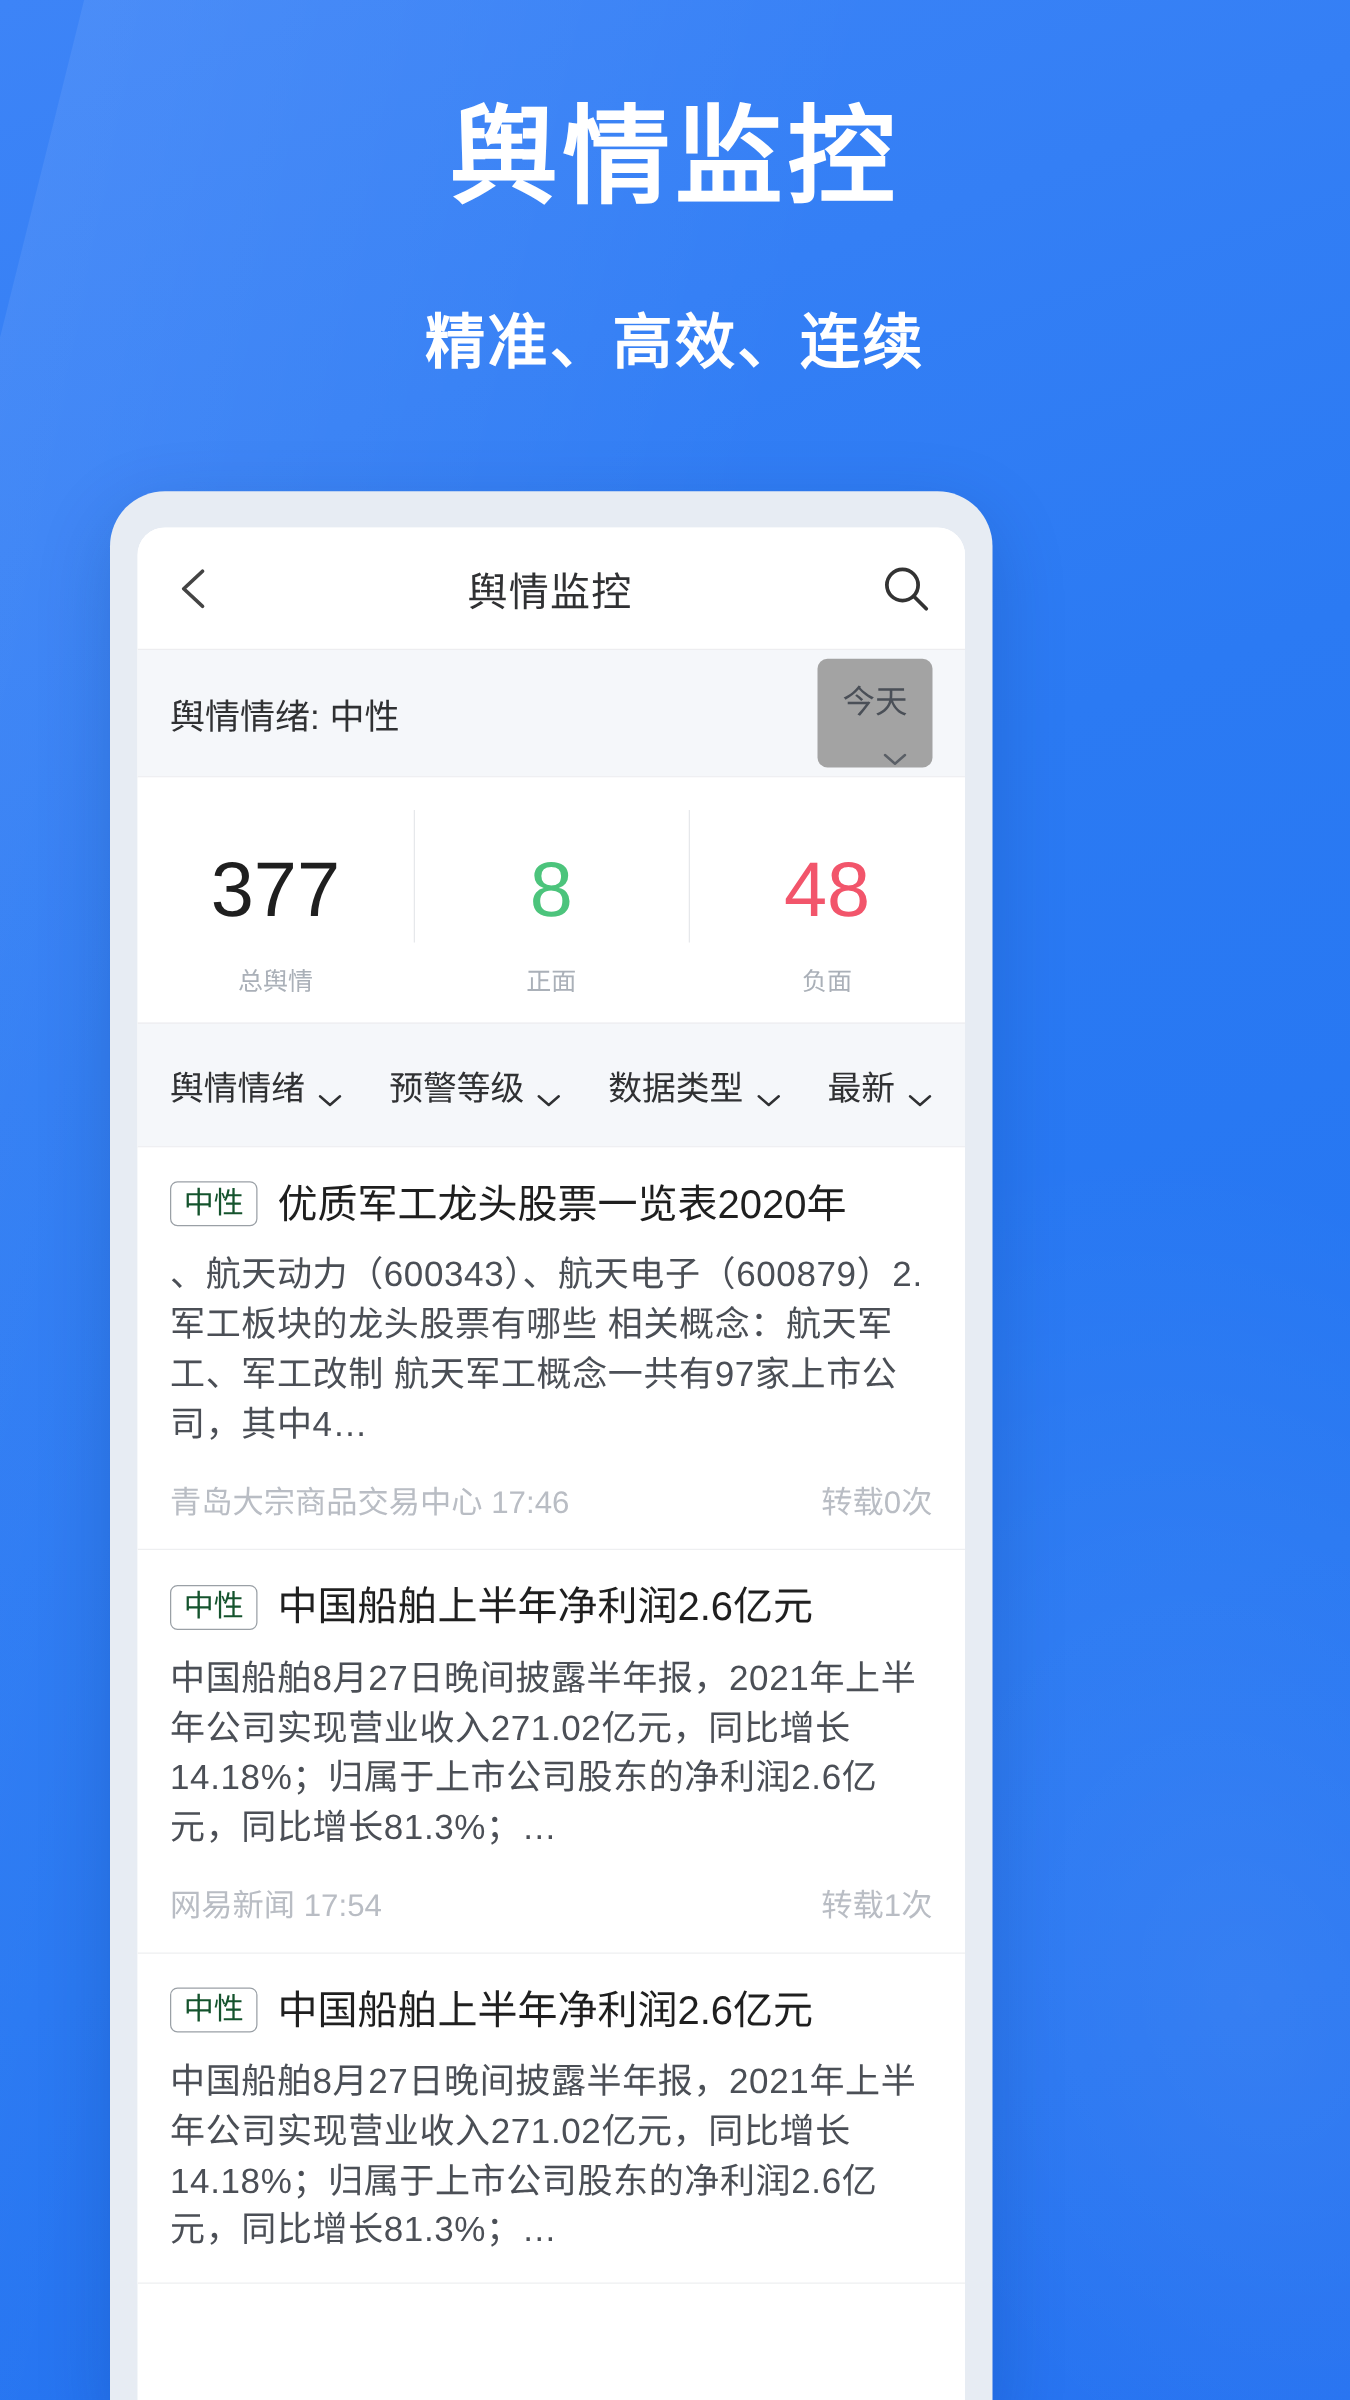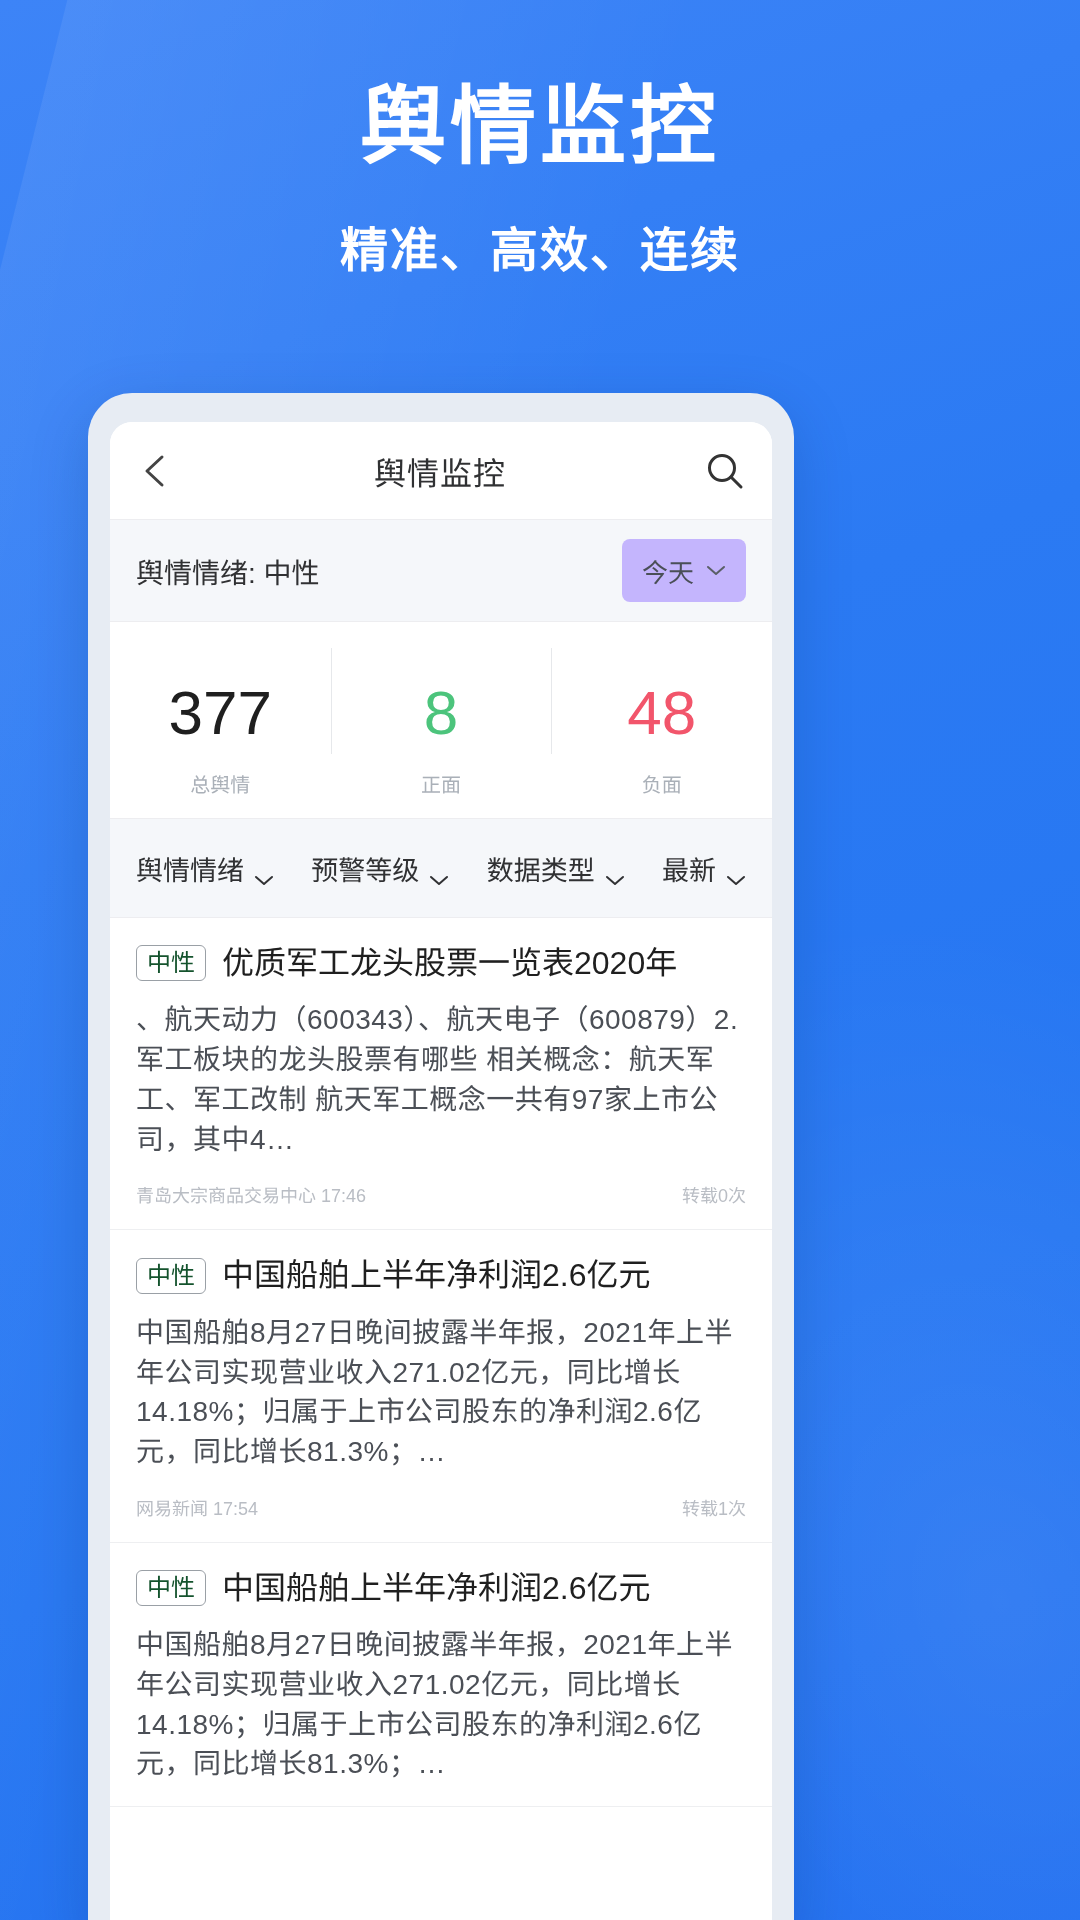--- a/index.html
+++ b/index.html
@@ -31,21 +31,21 @@
   }
 
   
   .hero{ position:absolute; left:0; top:0; width:1080px; text-align:center; }
   .hero-title{
     margin-top:78px;
     font-size:86px; line-height:1.12; font-weight:bold; color:#ffffff;
     letter-spacing:4px;
   }
   .hero-sub{
-    margin-top:48px;
+    margin-top:72px;
     font-size:48px; line-height:1.2; font-weight:bold; color:#ffffff;
     letter-spacing:2px;
   }
 
   
   .phone{
     position:absolute; left:88px; top:393px;
     width:706px; height:1540px;
     background:#e7ecf3;
     border-radius:44px 44px 0 0;
@@ -74,24 +74,25 @@
   
   .sentiment-bar{
     height:102px; background:#f5f7fa;
     display:flex; align-items:center; justify-content:space-between;
     padding:0 26px;
     border-bottom:1px solid #ededf0;
     gap:32px;
   }
   .sentiment-text{ font-size:28px; color:#303133; }
   .day-select{
-    display:flex; align-items:flex-start; gap:12px;
-    background:#c4b5fd; color:#4a4f57;
+    display:flex; align-items:flex-end; gap:12px;
+    background:#a3a3a3; color:#4a4f57;
     font-size:26px; border-radius:8px;
     padding:13px 20px;
+    flex-direction:column;
   }
   .chev{ width:20px; height:12px; display:block; }
 
   
   .stats{
     height:196px; background:#ffffff;
     display:flex; align-items:center;
   }
   .stat{
     flex:1 1 0; text-align:left; position:relative;
@@ -134,21 +135,21 @@
     white-space:nowrap; overflow:hidden;
   }
   .article-body{
     margin-top:18px;
     font-size:28px; line-height:1.42; color:#4b4f56;
     letter-spacing:.5px;
   }
   .article-meta{
     margin-top:22px;
     display:flex; align-items:center; justify-content:space-between;
-    font-size:18px; color:#b9bdc4;
+    font-size:25px; color:#b9bdc4;
   }
 </style>
 </head>
 <body>
 
 <div class="bg-sheen-a"></div>
 <div class="bg-sheen-b"></div>
 
 <div class="hero">
   <div class="hero-title">舆情监控</div>

